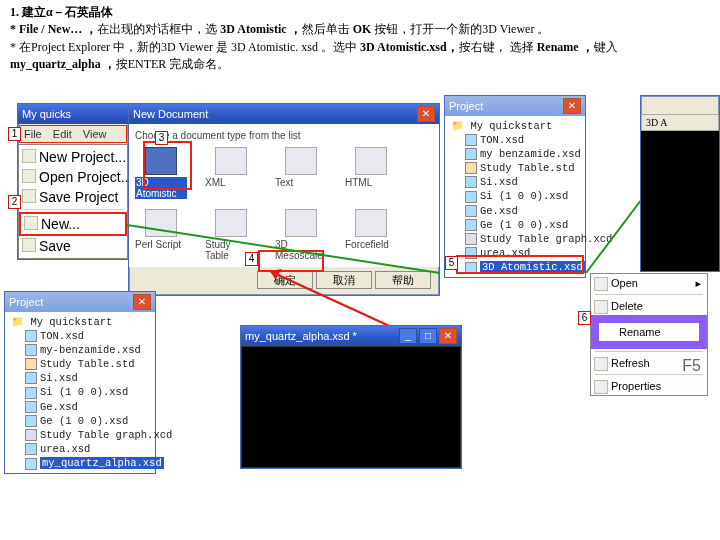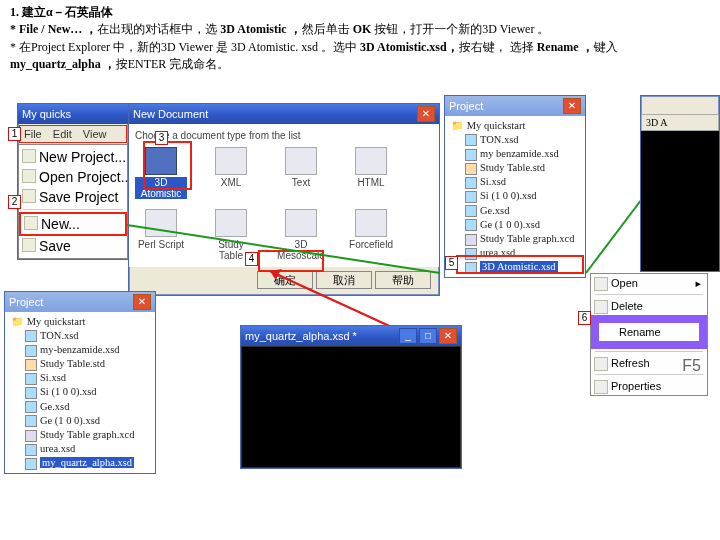--- a/index.html
+++ b/index.html
@@ -104,21 +104,21 @@
     font-family: Tahoma, sans-serif;
     font-size: 10px;
     color: #444;
   }
   .docgrid {
     display: flex; flex-wrap: wrap; gap: 10px 18px;
     margin-top: 6px;
   }
   .docicon {
     width: 52px;
-    text-align: center;
+    text-align: left;
   }
   .docicon .square {
     width: 30px; height: 26px;
     margin: 0 auto 2px;
     border: 1px solid #aaa;
     background: #e8e8f0;
   }
   .docicon.selected .square { background:#5070c0; border-color:#345; }
   .dialbtns {
     text-align: right;
@@ -128,21 +128,21 @@
   }
   .dialbtns button {
     width: 56px; height:18px;
     font-size:11px;
     background:#ece9d8;
     border:1px solid #888;
   }
   
   .tree {
     background:#fff;
-    font-family: Liberation Serif, serif;
+    font-family: Liberation Mono, monospace;
     font-size: 10.5px;
     padding: 3px 4px;
     line-height: 1.35;
     color:#222;
   }
   .tree-item {
     padding-left: 16px;
     white-space: nowrap;
   }
   .tree-item.root { padding-left:2px; font-weight:normal;}

